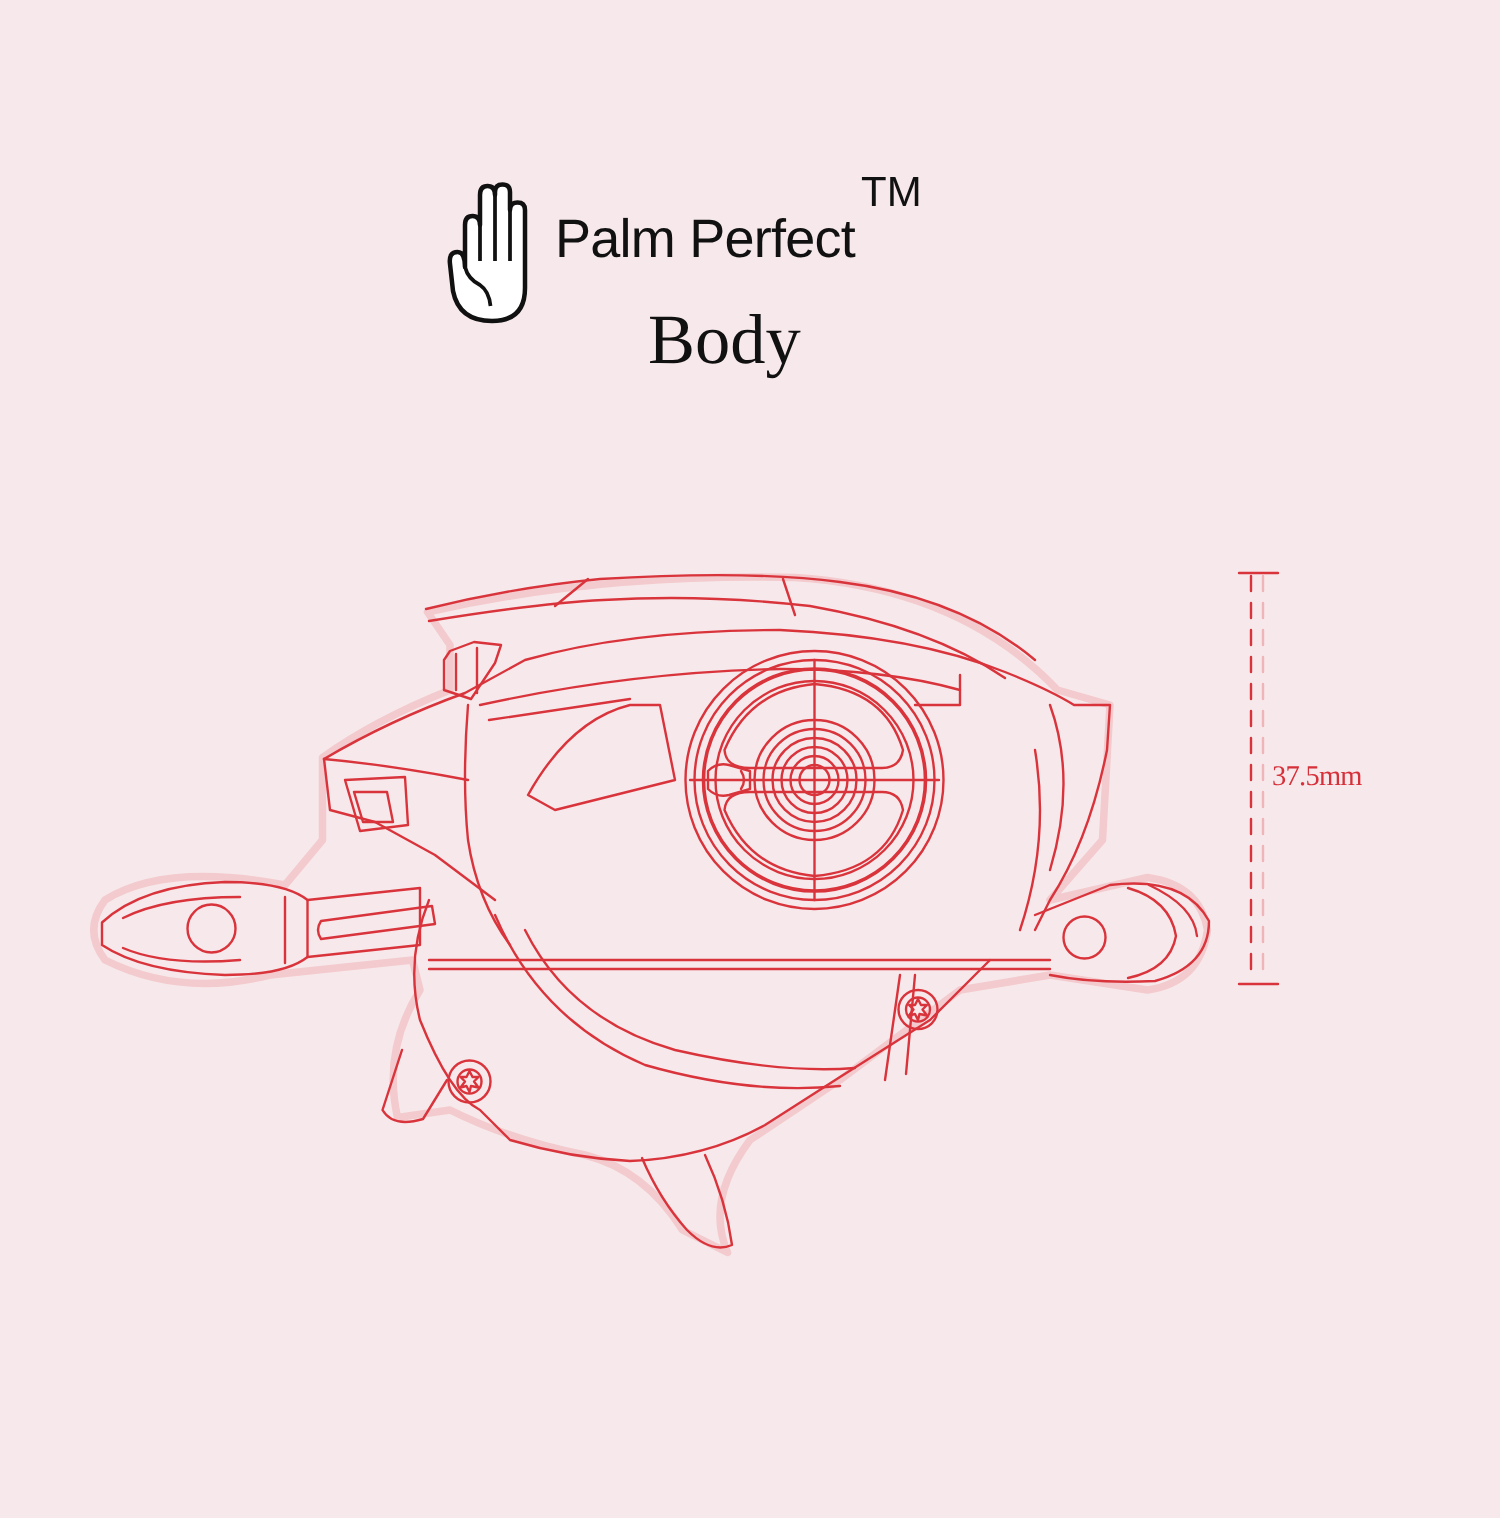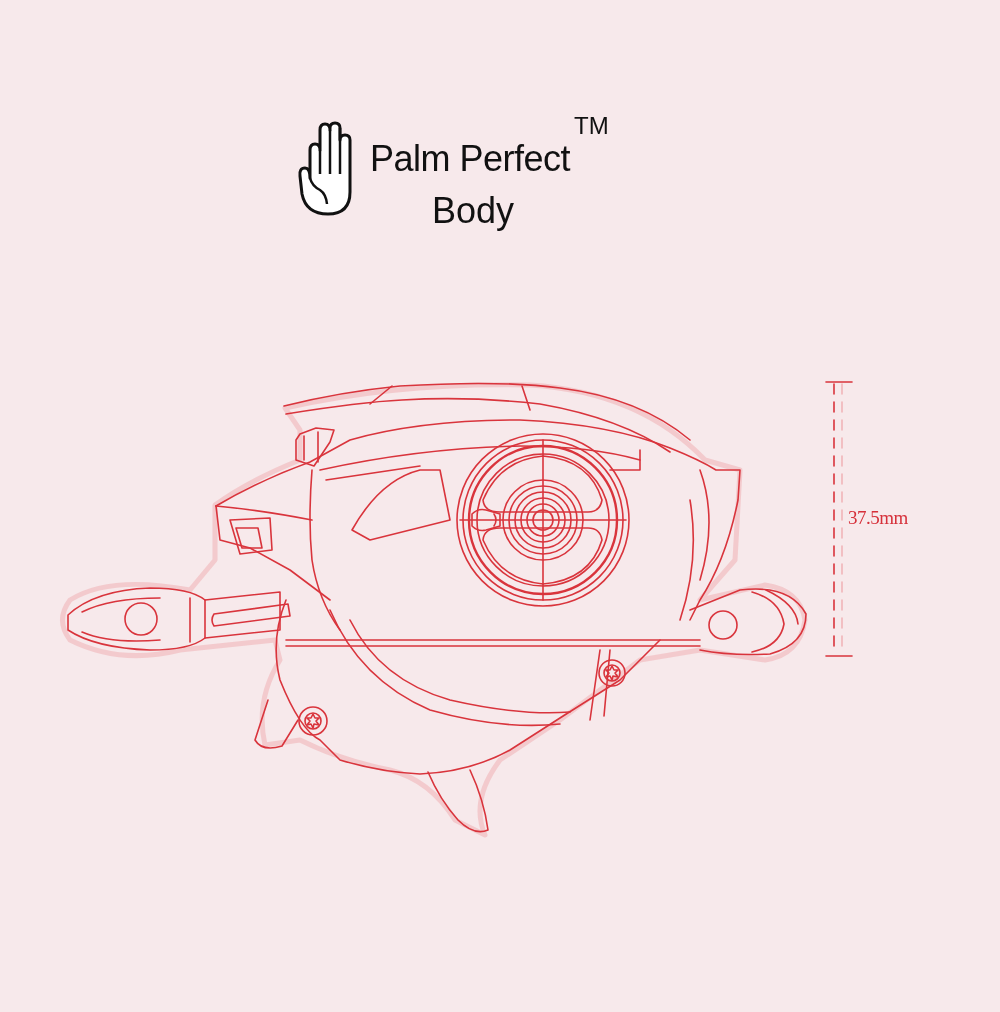--- a/index.html
+++ b/index.html
@@ -12,25 +12,25 @@
   .header {
     position: absolute; left: 296px; top: 112px; width: 340px; height: 120px;
   }
   .hand-icon { position: absolute; left: 0; top: 8px; width: 58px; height: 100px; }
   .title-line1 {
     position: absolute; left: 74px; top: 26px;
     font-size: 36px; color: #111; letter-spacing: -0.5px; white-space: nowrap;
   }
   .tm {
     position: absolute; left: 278px; top: 0px;
-    font-size: 24px; color: #111;
+    font-size: 28px; color: #111;
   }
   .title-line2 {
-    position: absolute; left: 136px; top: 78px;
-    font-size: 36px; color: #111; white-space: nowrap;
+    position: absolute; left: 136px; top: 88px;
+    font-size: 47px; color: #111; white-space: nowrap; font-family: Liberation Serif, serif;
   }
   .reel { position: absolute; left: 0; top: 0; width: 1000px; height: 1012px; }
   .dim-label {
     position: absolute; left: 848px; top: 507px;
     font-size: 19px; color: #d6303a; letter-spacing: -0.5px;
     font-family: Liberation Serif, serif;
   }
 </style>
 </head>
 <body>

